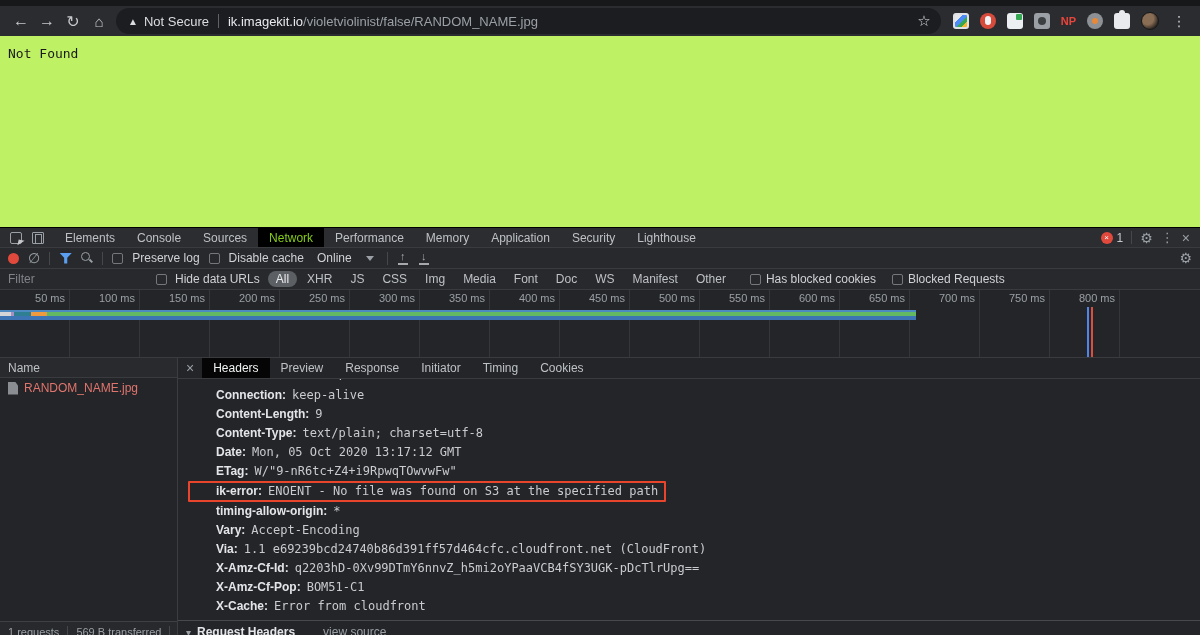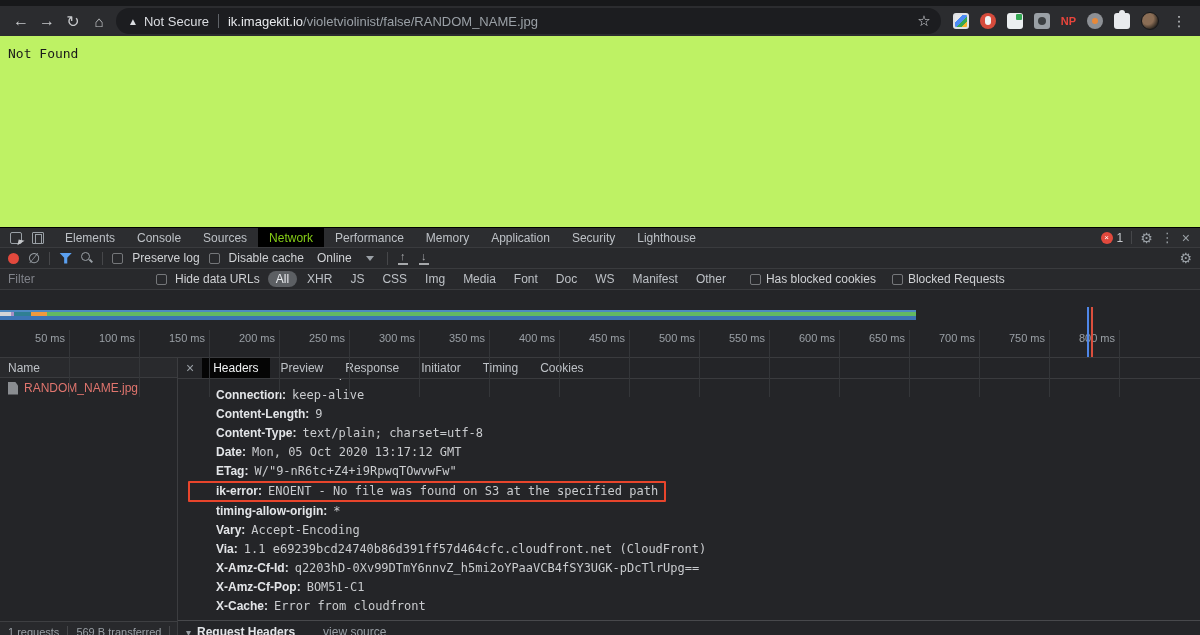--- a/index.html
+++ b/index.html
@@ -89,21 +89,21 @@
   .filter-bar { height:21px; background:#28292c; border-bottom:1px solid #3a3b3e; display:flex; align-items:center; padding:0 8px; gap:8px; flex:0 0 auto; }
   .filter-input { width:140px; background:transparent; border:none; outline:none; color:#c5c7ca; font-size:12px; font-family:"Liberation Sans",sans-serif; }
   .filter-input::placeholder { color:#80838a; }
   .pills { display:flex; align-items:center; gap:2px; }
   .pill { padding:1px 8px; color:#bdc1c6; border-radius:9px; white-space:nowrap; }
   .pill.selected { background:#5c5f63; color:#e8eaed; }
   .cb-group { display:flex; align-items:center; gap:5px; margin-left:8px; }
 
   
   .overview { position:relative; height:68px; background:#242528; display:flex; flex:0 0 auto; border-bottom:1px solid #3a3b3e; }
-  .tick { width:70px; height:100%; border-right:1px solid #343639; color:#9aa0a6; font-size:11px; text-align:right; padding:2px 4px 0 0; white-space:nowrap; flex:0 0 auto;margin-top:40px; }
+  .tick { width:70px; height:100%; border-right:1px solid #343639; color:#9aa0a6; font-size:11px; text-align:right; padding:2px 4px 0 0; white-space:nowrap; flex:0 0 auto; }
   .tick:first-child { width:62px; }
   .ov-bar { position:absolute; left:0; top:20px; width:916px; height:10px; }
   .ov-top { position:absolute; left:0; top:0; height:6px; width:916px; background:#63b962; border-top:2px solid #4e8ac2; }
   .seg { position:absolute; top:0; height:6px; }
   .seg-light { left:0; width:11px; background:#d3d4d6; }
   .seg-purple { left:11px; width:3px; background:#a88fc4; }
   .seg-teal { left:14px; width:17px; background:#2f7f93; }
   .seg-orange { left:31px; width:16px; background:#ef9a3d; }
   .ov-strip { position:absolute; left:0; top:6px; height:4px; width:916px; background:#3c74b4; }
   .ev-line { position:absolute; top:17px; bottom:0; width:2px; }

